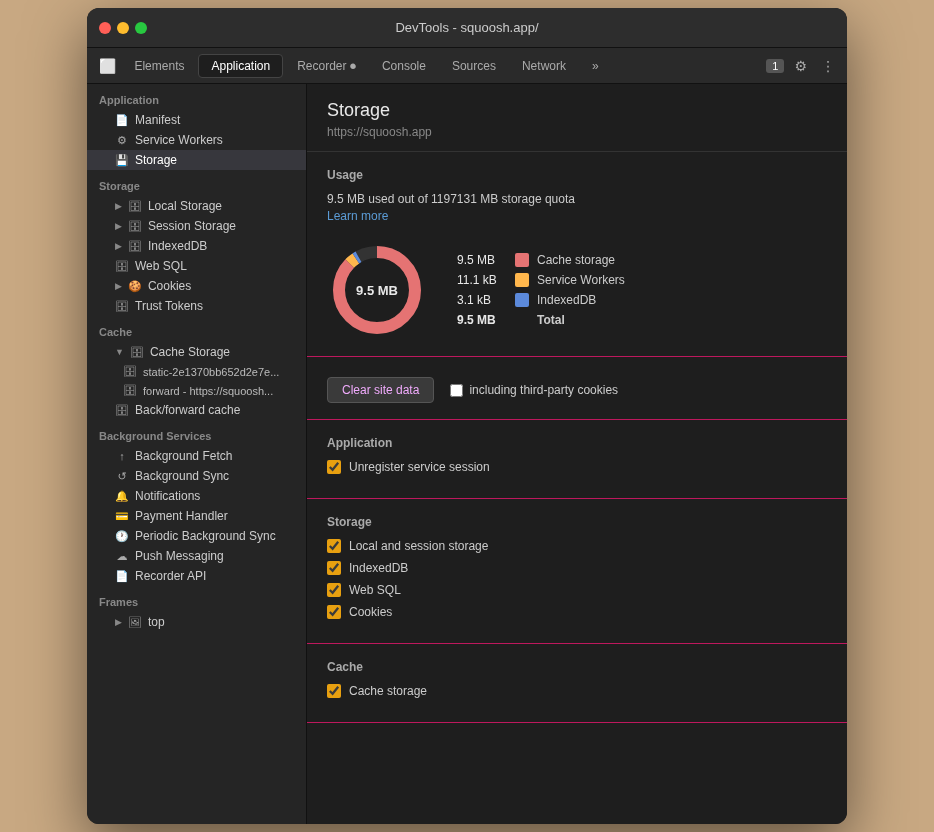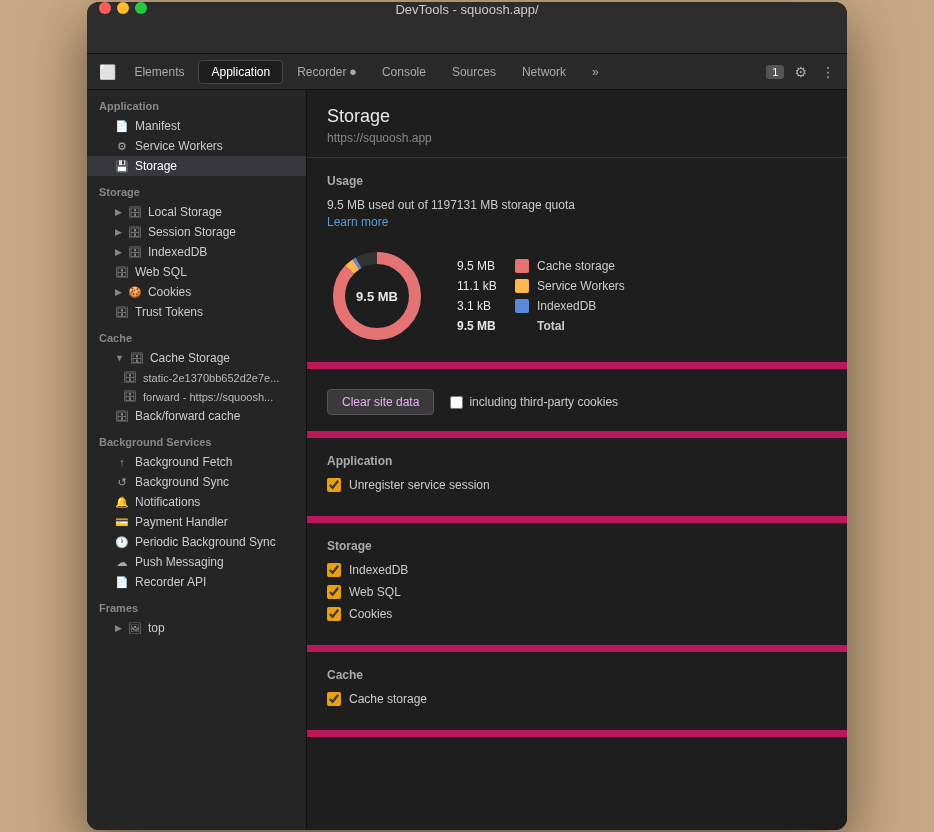--- a/index.html
+++ b/index.html
@@ -13,23 +13,23 @@
     }
     .window {
       width: 760px;
       border-radius: 12px;
       overflow: hidden;
       box-shadow: 0 20px 60px rgba(0,0,0,0.5);
       background: #1e1e1e;
     }
     .titlebar {
       background: #2d2d2d;
-      height: 52px;
-      display: flex;
-      align-items: flex-start;
+      height: 40px;
+      display: flex;
+      align-items: center;
       padding: 0 12px;
       position: relative;
       border-bottom: 1px solid #111;
     }
     .traffic-lights {
       display: flex;
       gap: 6px;
     }
     .traffic-light {
       width: 12px;
@@ -146,21 +146,21 @@
       font-weight: 400;
       color: #e8e8e8;
       margin-bottom: 4px;
     }
     .content-header .url {
       font-size: 12px;
       color: #888;
     }
     .content-section {
       padding: 16px 20px;
-      border-bottom: 7px solid #be185d;
+      border-bottom: 1px solid #be185d;
     }
     .section-title {
       font-size: 12px;
       font-weight: 600;
       color: #aaa;
       margin-bottom: 10px;
     }
     .usage-text {
       font-size: 12px;
       color: #ccc;
@@ -486,20 +486,24 @@
         <div class="check-item">
           <input type="checkbox" checked="" style="">
           <span>Unregister service session</span>
         </div>
       </div>
 
       <div class="content-section">
         <div class="subsection-title">Storage</div>
         <div class="check-item">
           <input type="checkbox" checked="" style="">
+          <span>Local and session storage</span>
+        </div>
+        <div class="check-item">
+          <input type="checkbox" checked="" style="">
           <span>IndexedDB</span>
         </div>
         <div class="check-item">
           <input type="checkbox" checked="" style="">
           <span>Web SQL</span>
         </div>
         <div class="check-item">
           <input type="checkbox" checked="" style="">
           <span>Cookies</span>
         </div>

